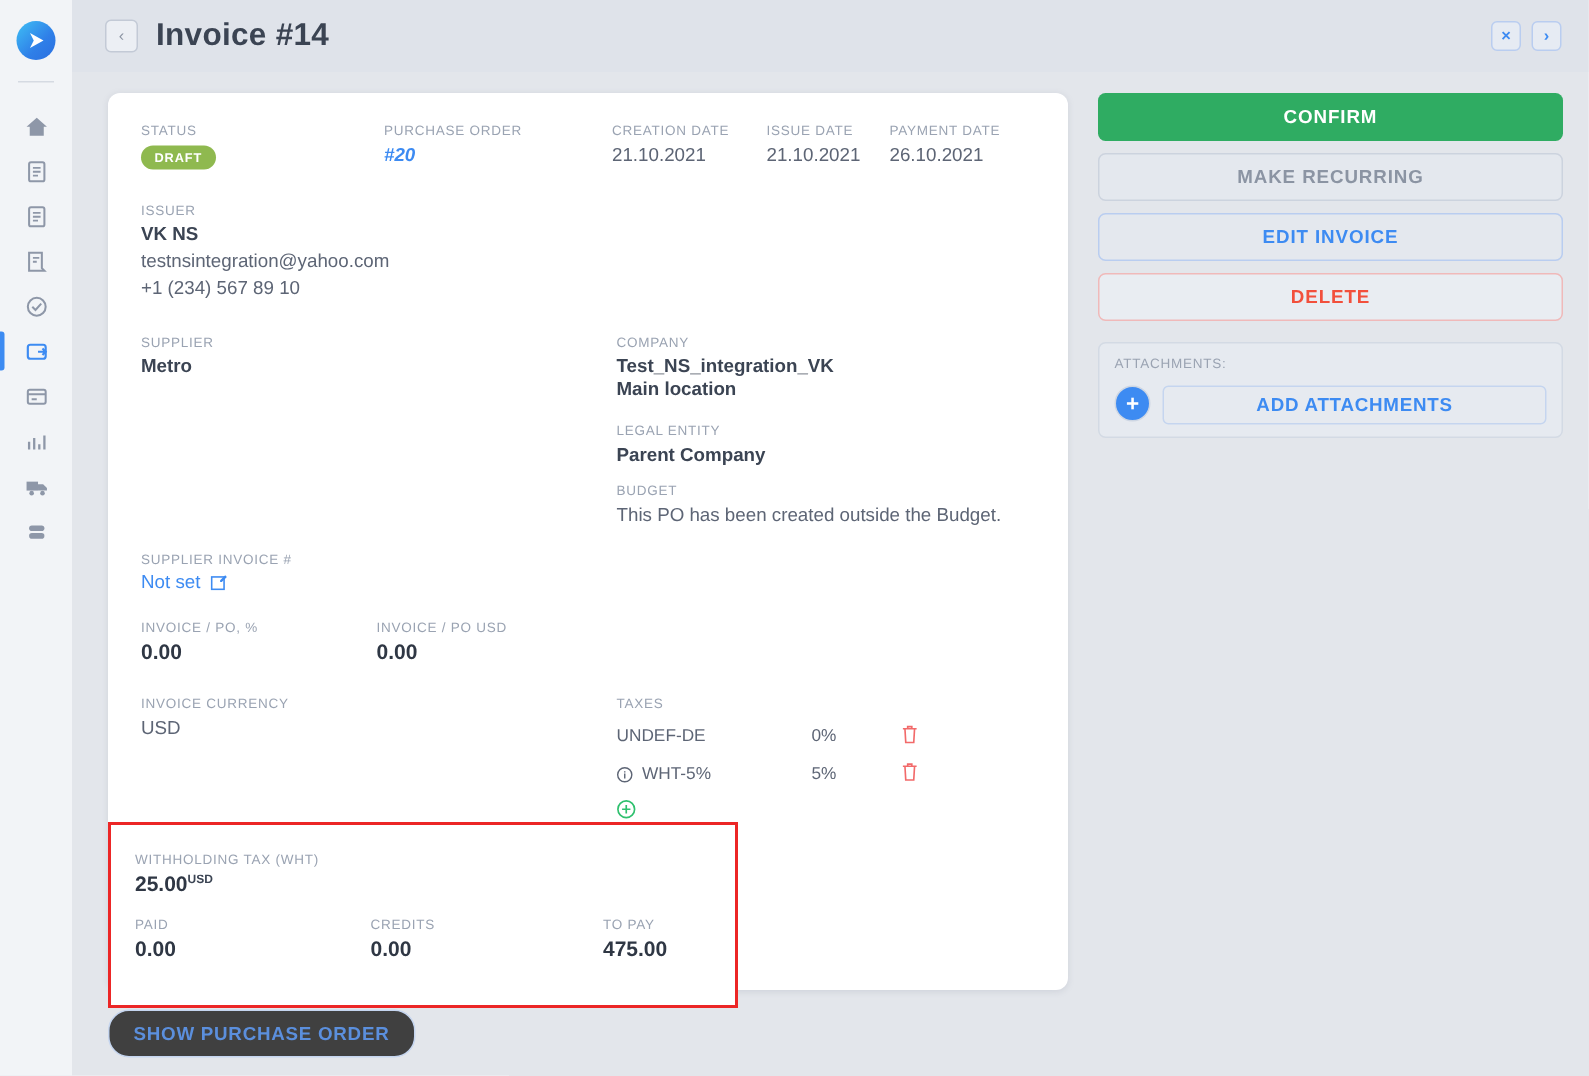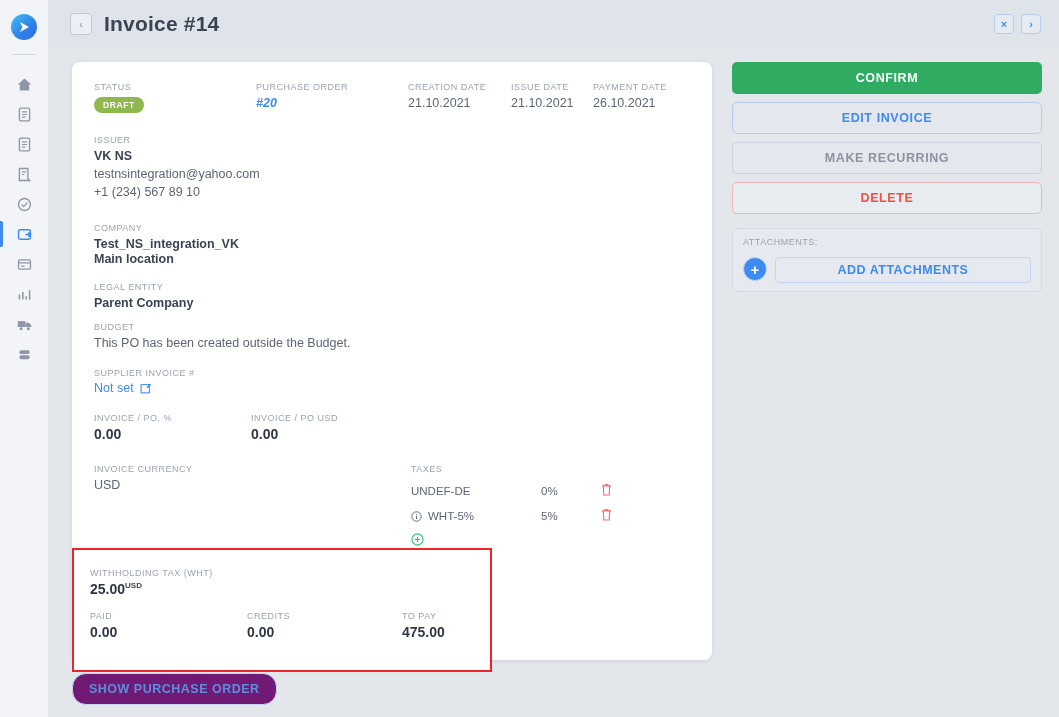--- a/index.html
+++ b/index.html
@@ -83,21 +83,21 @@
   .plus-circle { width: 24px; height: 24px; border-radius: 50%; background: #3d8bf2;
     color: #fff; display: flex; align-items: center; justify-content: center;
     font-size: 15px; font-weight: bold; cursor: pointer; flex: none;
     border: 1px solid #cdd6e3; }
   .attach-btn { flex: 1; margin-left: 8px; height: 26px; border: 1px solid #c5d5ef;
     border-radius: 4px; background: #e6eaf0; color: #3d8bf2; font-size: 12.5px;
     font-weight: bold; letter-spacing: .5px;
     display: flex; align-items: center; justify-content: center; cursor: pointer; }
 
   .show-po { position: absolute; left: 72px; top: 673px; height: 32px; padding: 0 16px;
-    border: 1px solid #c5d5ef; border-radius: 14px; background: #701a75; color: #5b8fdd;
+    border: 1px solid #c5d5ef; border-radius: 14px; background: #404040; color: #5b8fdd;
     font-size: 12.5px; font-weight: bold; letter-spacing: .5px;
     display: flex; align-items: center; cursor: pointer; }
 </style>
 </head>
 <body>
 
 <div class="sidebar">
   <div class="logo">
     <svg width="14" height="14" viewBox="0 0 14 14">
         <path d="M3 2 L12 7 L3 12 L5.5 7 Z" fill="#fff"></path>
@@ -213,20 +213,24 @@
   </div>
 
   <div style="margin-top:22px">
     <div class="lbl">ISSUER</div>
     <div class="val b">VK NS</div>
     <div class="val">testnsintegration@yahoo.com</div>
     <div class="val">+1 (234) 567 89 10</div>
   </div>
 
   <div class="row" style="margin-top:24px">
+    <div style="width:317px">
+      <div class="lbl">SUPPLIER</div>
+      <div class="val b">Metro</div>
+    </div>
     <div>
       <div class="lbl">COMPANY</div>
       <div class="val b">Test_NS_integration_VK</div>
       <div class="val b" style="margin-top:1px">Main location</div>
       <div class="lbl" style="margin-top:16px">LEGAL ENTITY</div>
       <div class="val b">Parent Company</div>
       <div class="lbl" style="margin-top:12px">BUDGET</div>
       <div class="val">This PO has been created outside the Budget.</div>
     </div>
   </div>
@@ -326,22 +330,22 @@
     </div>
     <div>
       <div class="lbl">TO PAY</div>
       <div class="big">475.00</div>
     </div>
   </div>
 </div>
 
 <div class="actions">
   <div class="btn confirm">CONFIRM</div>
+  <div class="btn grey">MAKE RECURRING</div>
   <div class="btn blue">EDIT INVOICE</div>
-  <div class="btn grey">MAKE RECURRING</div>
   <div class="btn red">DELETE</div>
   <div class="attach-panel">
     <div class="attach-lbl">ATTACHMENTS:</div>
     <div class="attach-row">
       <div class="plus-circle">+</div>
       <div class="attach-btn">ADD ATTACHMENTS</div>
     </div>
   </div>
 </div>
 

